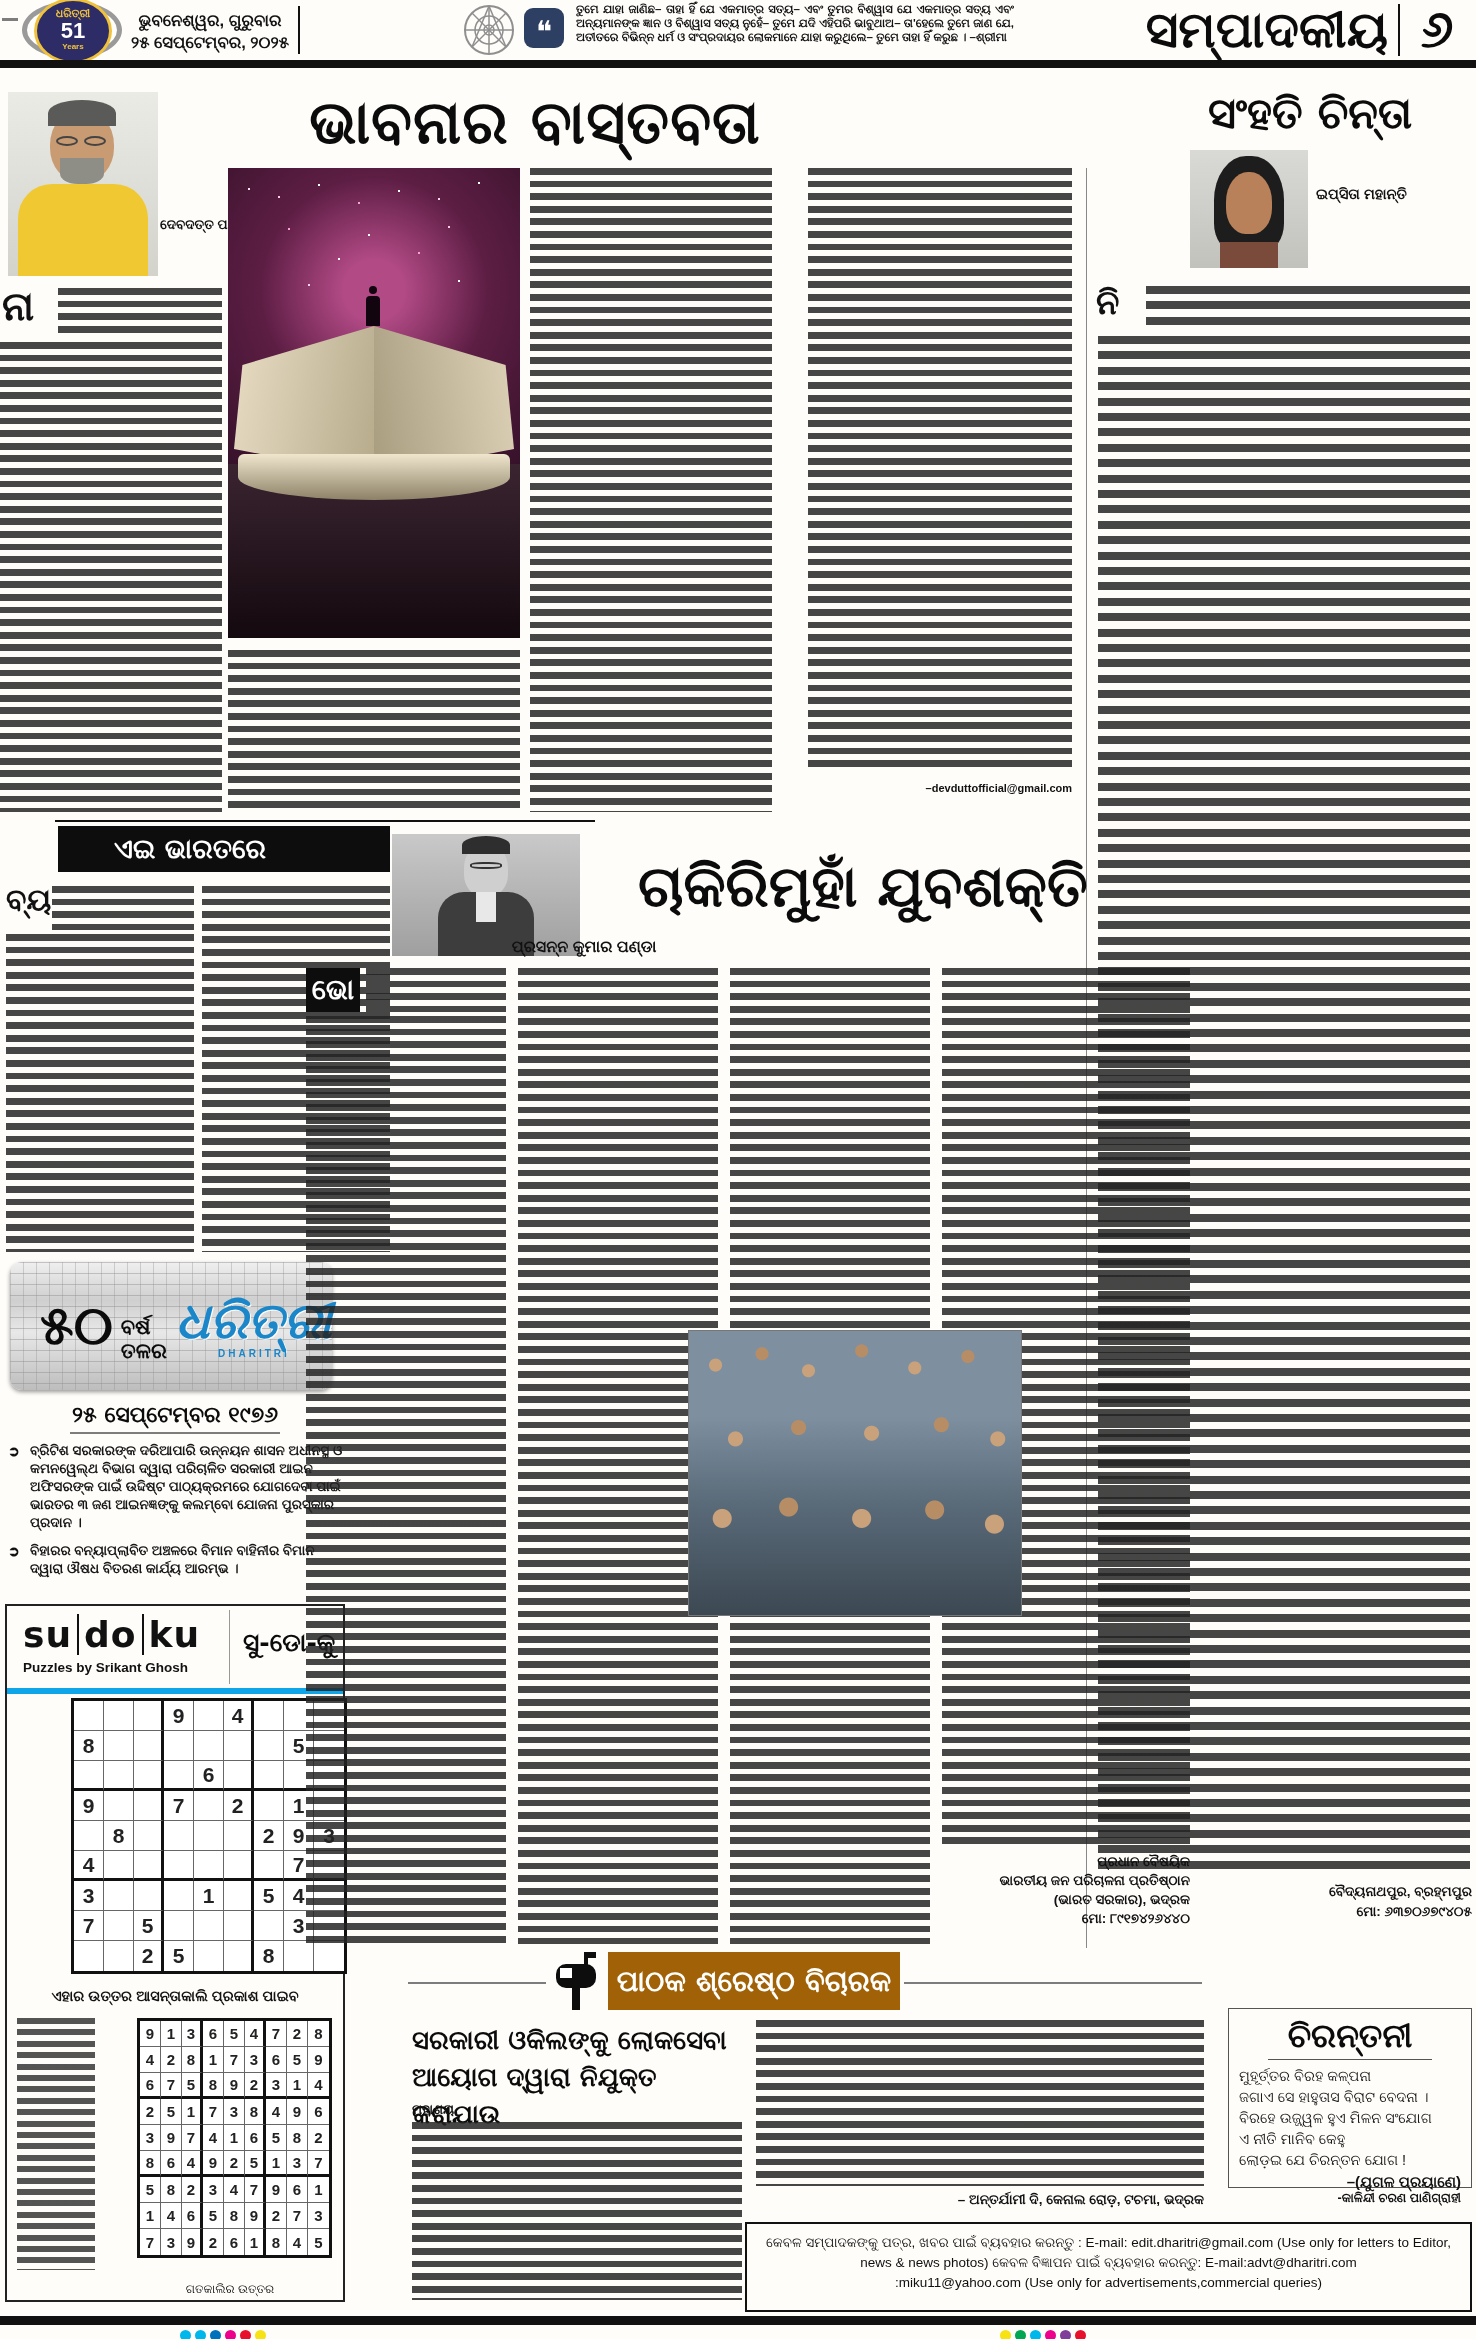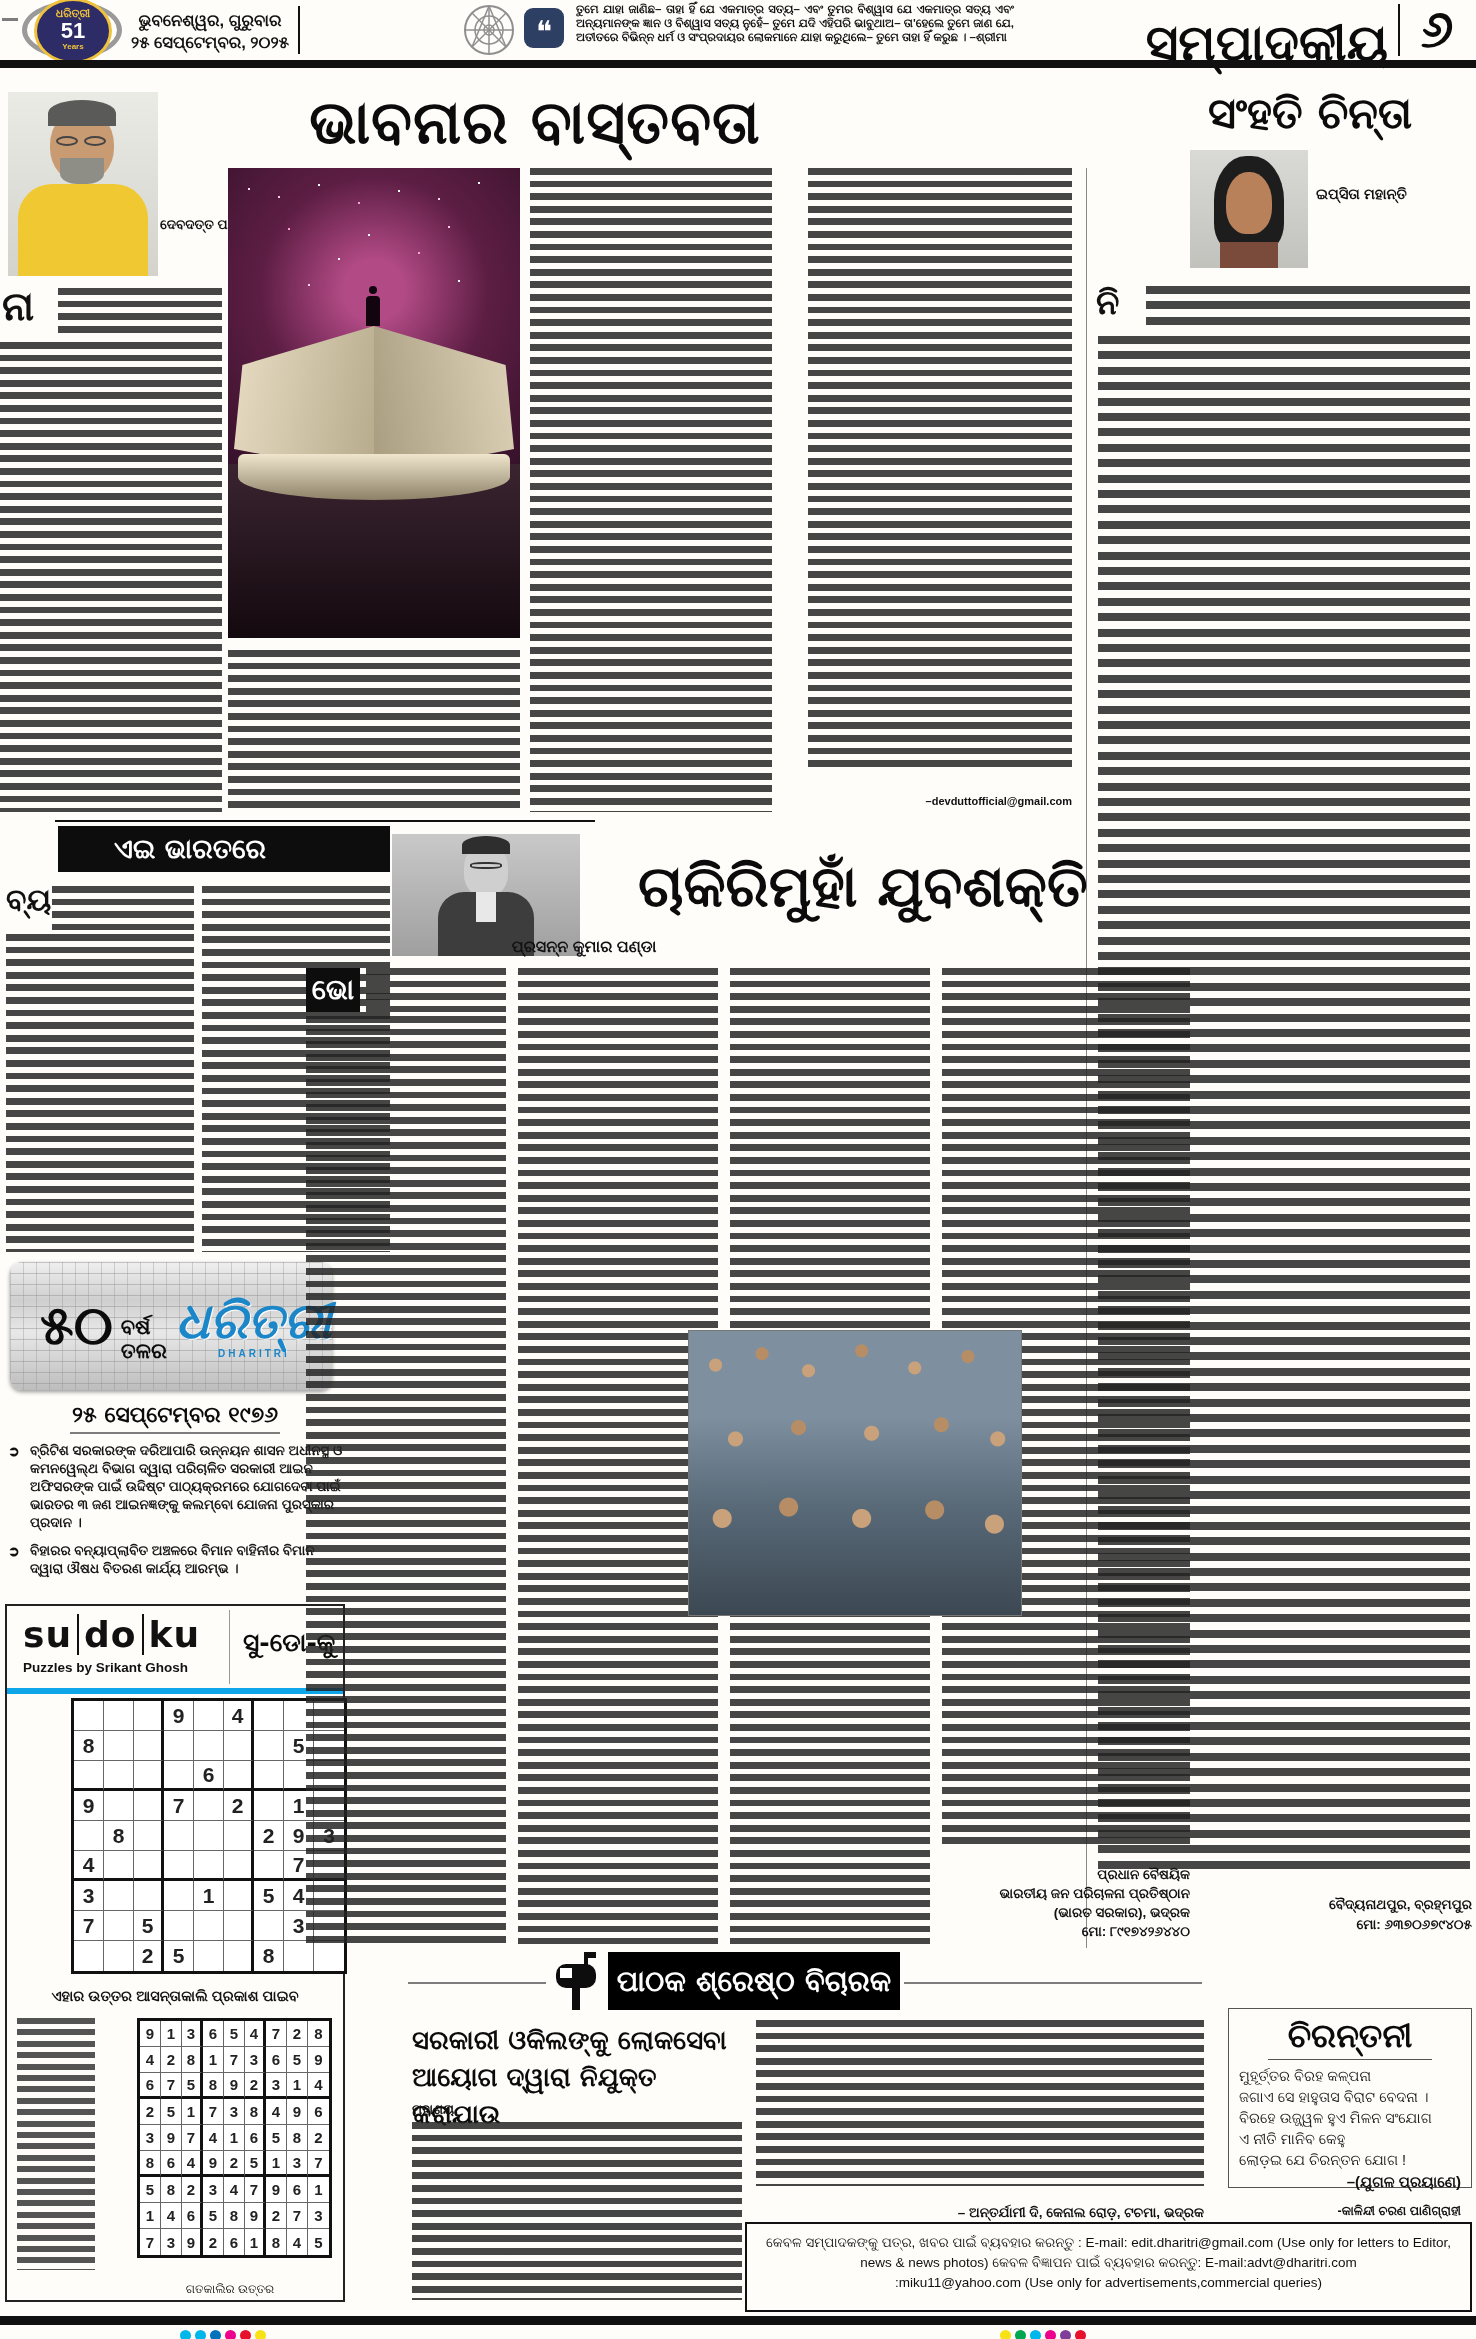--- a/index.html
+++ b/index.html
@@ -1,21 +1,21 @@
 <!DOCTYPE html>
 <html><head>
 <meta charset="utf-8">
 <style>
   html,body{margin:0;padding:0;background:#9a9a9a;}
   #page{position:relative;width:1476px;height:2339px;background:#fffdfa;margin:0 auto;
         font-family:"Liberation Sans",sans-serif;color:#111;overflow:hidden;}
   .abs{position:absolute;}
   .b{font-weight:bold;}
   .ctr{text-align:center;}
-  .rt{text-align:right;margin-top:13px;}
+  .rt{text-align:right;}
   .hl{font-family:"DejaVu Sans","Liberation Sans",sans-serif;font-weight:bold;color:#0b0b0b;}
   
   .fx{background-image:repeating-linear-gradient(#232323 0 6.8px,transparent 6.8px 12.6px);opacity:.84;}
   .fx15{background-image:repeating-linear-gradient(#232323 0 8px,transparent 8px 15.4px);opacity:.84;}
   .fx-s{background-image:repeating-linear-gradient(#2a2a2a 0 6px,transparent 6px 11.4px);opacity:.8;}
   .rule{background:#111;}
   .grule{background:#7d7d7d;}
   
   .sgrid{display:grid;border:3px solid #111;background:#fff;}
   .scell{border-right:1px solid #666;border-bottom:1px solid #666;display:flex;align-items:center;justify-content:center;font-weight:bold;color:#222;}
@@ -392,21 +392,21 @@
     </div>
 
   <div class="abs grule" style="left:408px;top:1982px;width:138px;height:2px;"></div>
   <svg class="abs" width="54" height="62" viewBox="0 0 54 62" style="left:550px;top:1950px;">
     <rect x="6" y="14" width="40" height="24" rx="10" fill="#0d0d0d"></rect>
     <rect x="10" y="18" width="12" height="10" fill="#fff"></rect>
     <rect x="34" y="2" width="4" height="14" fill="#0d0d0d"></rect>
     <rect x="34" y="2" width="12" height="6" fill="#0d0d0d"></rect>
     <rect x="22" y="38" width="8" height="22" fill="#0d0d0d"></rect>
   </svg>
-  <div class="abs" style="left:608px;top:1952px;width:292px;height:58px;background:#000000;">
+  <div class="abs" style="left:608px;top:1952px;width:292px;height:58px;background:#a16207;">
     <div class="hl ctr" style="color:#fff;font-size:29px;line-height:58px;">ପାଠକ ଶ୍ରେଷ୍ଠ ବିଚାରକ</div>
   </div>
   <div class="abs grule" style="left:904px;top:1982px;width:298px;height:2px;"></div>
 
   <div class="abs hl" style="left:412px;top:2022px;width:336px;font-size:26px;line-height:37px;">
     <div>ସରକାରୀ ଓକିଲଙ୍କୁ ଲୋକସେବା</div>
     <div>ଆୟୋଗ ଦ୍ୱାରା ନିଯୁକ୍ତ କରାଯାଉ</div>
   </div>
   <div class="abs b" style="left:412px;top:2102px;font-size:13.5px;">ମହାଶୟ,</div>
   <div class="abs fx" style="left:412px;top:2122px;width:330px;height:178px;"></div>

